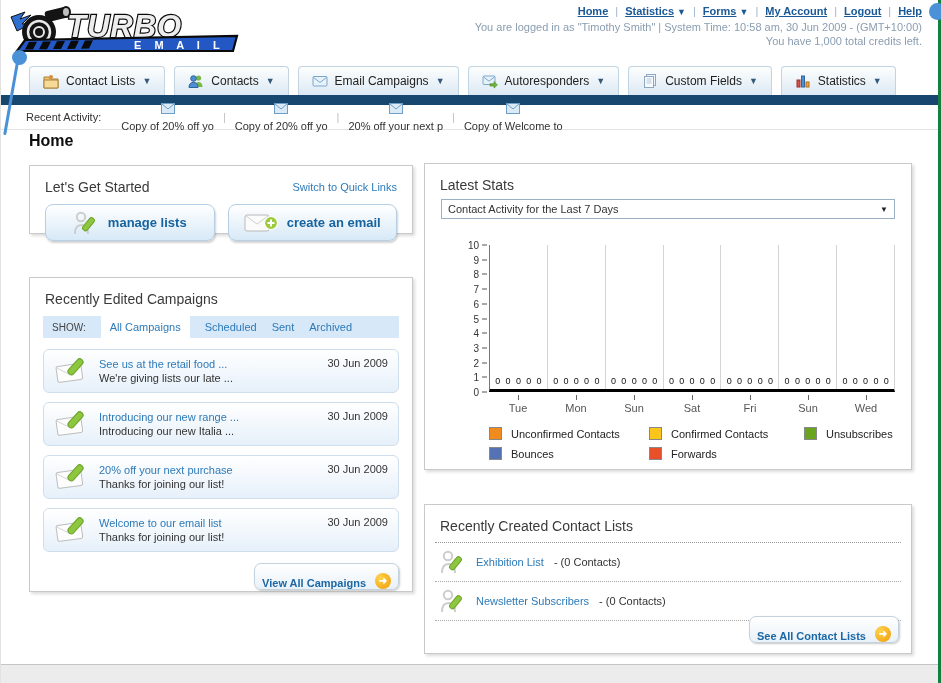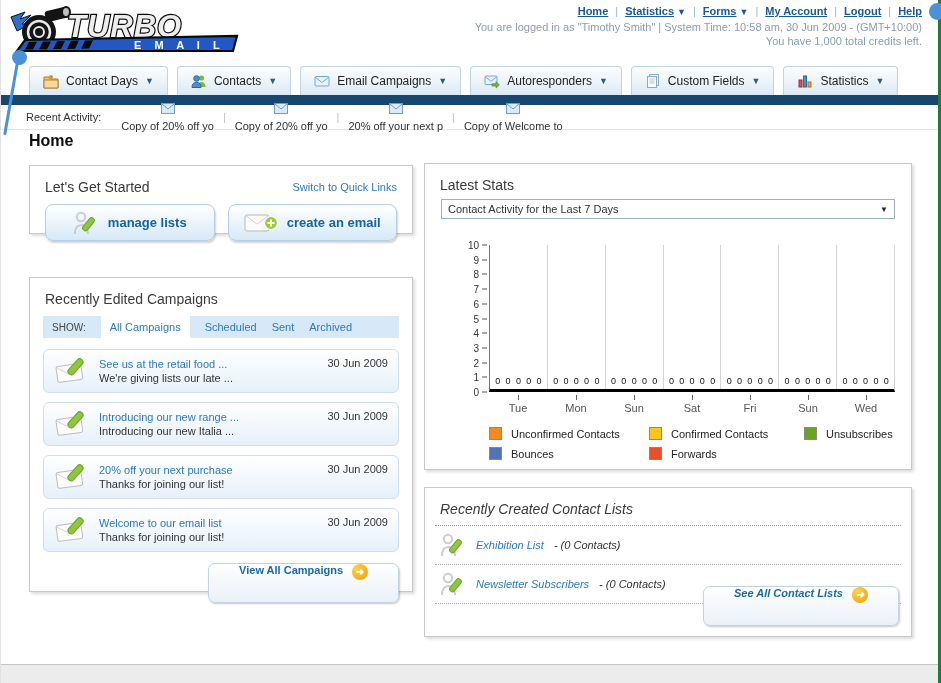--- a/index.html
+++ b/index.html
@@ -59,23 +59,23 @@
   .filter { color:#2d7ab8; cursor:pointer; }
   .filter.active { background:#ffffff; padding:15px 9px; border-radius:2px; }
   .camp-list { padding:11px 13px 0; }
   .camp-item { height:44px; margin-bottom:9px; border:1px solid #cfdeed; border-radius:6px;
                background:linear-gradient(#ffffff,#e6f0fa); display:flex; align-items:center; padding:0 10px; cursor:pointer; }
   .camp-text { flex:1; margin-left:9px; line-height:14px; }
   .camp-title { color:#2d7ab8; }
   .camp-sub { color:#333; }
   .camp-date { color:#333; align-self:flex-start; margin-top:7px; }
   .view-all-row { display:flex; justify-content:flex-end; padding:2px 13px 0; }
-  .pill-btn { height:40px; border:1px solid #c4d2de; border-radius:7px; background:linear-gradient(#ffffff,#e9f1f8);
-              display:flex; align-items:flex-start; justify-content:center; gap:9px; font-size:11px; font-weight:bold;
-              color:#1c67a5; box-shadow:1px 1px 2px rgba(0,0,0,.22); cursor:pointer; padding:0 30px; }
+  .pill-btn { height:27px; border:1px solid #c4d2de; border-radius:7px; background:linear-gradient(#ffffff,#e9f1f8);
+              display:flex; align-items:flex-end; justify-content:center; gap:9px; font-size:11px; font-weight:bold;
+              color:#1c67a5; box-shadow:1px 1px 2px rgba(0,0,0,.22); cursor:pointer; padding:0 7px; }
   .arrow-circle { width:16px; height:16px; border-radius:50%; background:radial-gradient(circle at 32% 30%, #ffd24d, #ef9c05);
                   color:#fff; font-weight:bold; font-size:10px; line-height:16px; text-align:center; display:inline-block; }
 
   
   #stats { left:423px; top:163px; width:488px; height:307px; }
   .dropdown { margin:0 16px; height:20px; border:1px solid #9bb0c4; background:#fff; display:flex; align-items:center;
               justify-content:space-between; padding:0 6px; font-size:11px; color:#333; cursor:pointer; }
   .dropdown .dd-caret { font-size:8px; color:#222; }
   .chart-wrap { position:relative; margin:26px 16px 0 64px; height:147px; }
   .plot { position:relative; height:147px; display:flex; border-left:1px solid #777; border-right:1px solid #d4d4d4; border-bottom:3px solid #000; }
@@ -86,21 +86,21 @@
   .ytick { position:absolute; right:2px; display:flex; align-items:center; gap:3px; transform:translateY(-50%); font-size:10px; color:#333; }
   .ytick i { width:5px; height:1px; background:#555; }
   .xlabels { display:flex; margin:0 16px 0 64px; padding-top:3px; }
   .xlab { flex:1; text-align:center; font-size:11px; color:#555; }
   .xlab i { display:block; width:1px; height:5px; background:#666; margin:0 auto 2px; }
   .legend { display:grid; grid-template-columns:160px 155px 1fr; row-gap:7px; margin:13px 16px 0 64px; }
   .litem { display:flex; align-items:center; gap:9px; font-size:11px; color:#222; }
   .swatch { width:13px; height:13px; border:1px solid #888; display:inline-block; }
 
   
-  #clists { left:423px; top:487px; width:488px; height:150px;font-style:italic; }
+  #clists { left:423px; top:504px; width:488px; height:150px; }
   #clists .panel-head { border-bottom:1px dotted #999; margin:0 10px; padding:13px 5px 8px; }
   .clist-item { display:flex; align-items:center; gap:10px; margin:0 10px; padding:6px 5px; border-bottom:1px dotted #aaa; cursor:pointer; }
   .clist-name { color:#2d7ab8; }
   .clist-detail { color:#333; }
   .see-all-row { position:absolute; right:12px; bottom:10px; }
 
   
   .footer-strip { position:absolute; top:664px; left:0; right:0; height:19px; background:#ececec; border-top:1px solid #c4c4c4; }
 </style>
 </head>
@@ -145,21 +145,21 @@
   <div class="pin-dot"></div>
   <div class="pin-line"></div>
 
   <div class="tabs">
     <div class="tab">
       <svg class="ticon" viewBox="0 0 16 16">
         <path d="M1,4 h5 l1.5,2 H15 v9 H1 Z" fill="#f0c36d" stroke="#a9813a"></path>
         <path d="M1,7 h14 v8 H1 Z" fill="#f7d998" stroke="#a9813a"></path>
         <circle cx="8" cy="4" r="2" fill="#d98c3f"></circle>
       </svg>
-      <span>Contact Days</span>
+      <span>Contact Lists</span>
       <span class="caret">▼</span>
     </div>
     <div class="tab">
       <svg class="ticon" viewBox="0 0 16 16">
         <circle cx="10.5" cy="5" r="2.6" fill="#79b843"></circle>
           <path d="M6.5,14 c0-3.4 1.8-5 4-5 s4,1.6 4,5 Z" fill="#79b843"></path>
         <circle cx="5.5" cy="5.5" r="2.8" fill="#4d8fd0" stroke="#2e669d"></circle>
           <path d="M1,14.5 c0-3.6 2-5.2 4.5-5.2 s4.5,1.6 4.5,5.2 Z" fill="#4d8fd0" stroke="#2e669d"></path>
       </svg>
       <span>Contacts</span>

